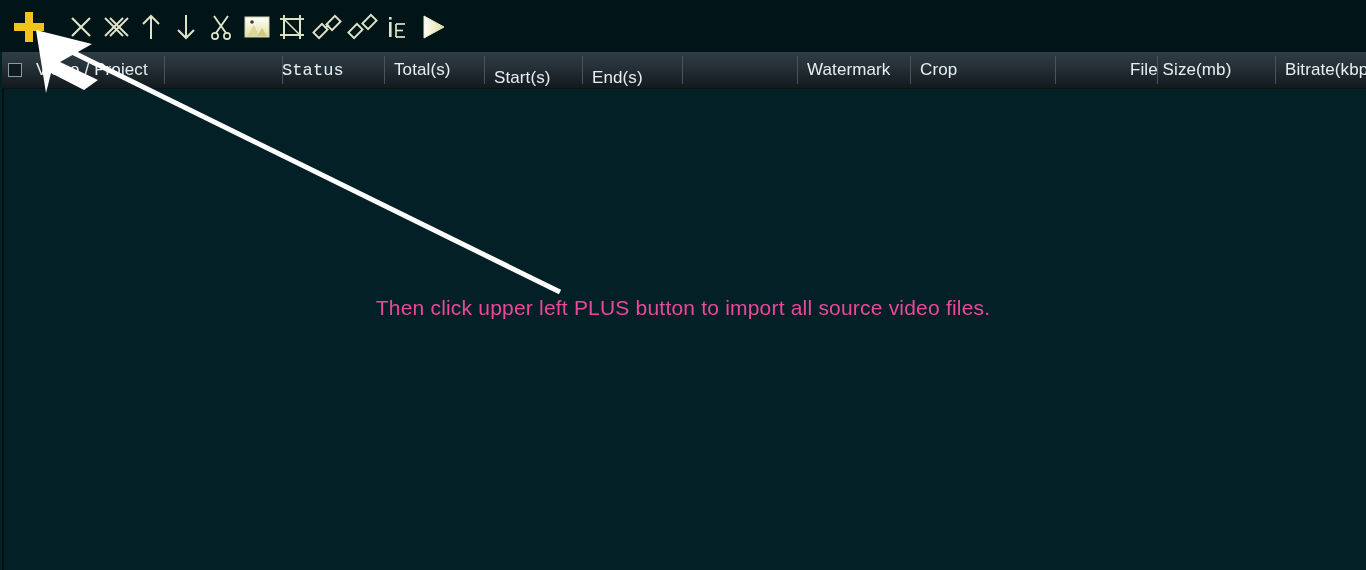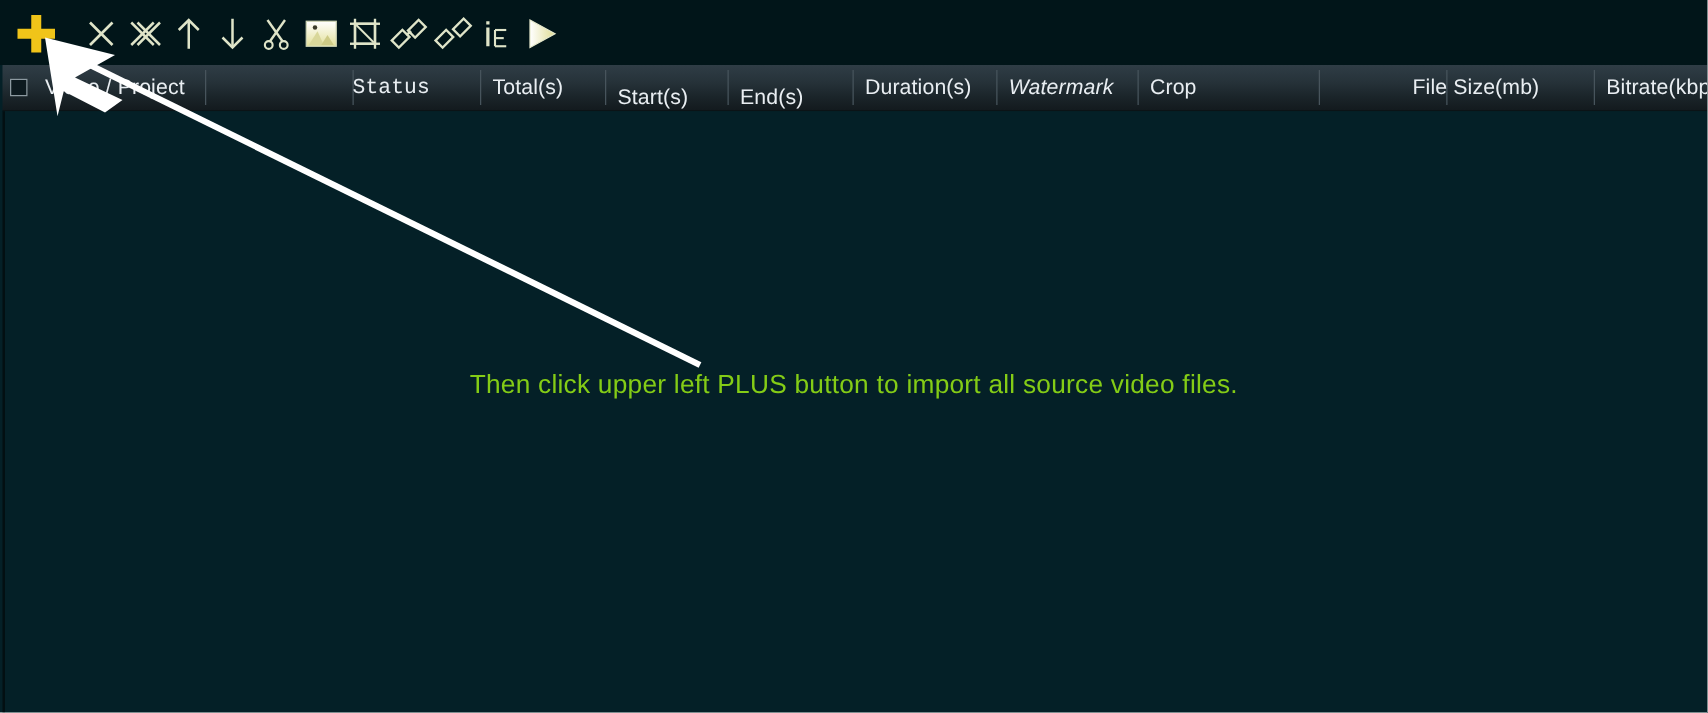--- a/index.html
+++ b/index.html
@@ -105,21 +105,21 @@
     width: 1366px;
     height: 570px;
     pointer-events: none;
   }
   .hint-text {
     position: absolute;
     left: 0;
     top: 296px;
     width: 1366px;
     text-align: center;
-    color: #84cc16;
+    color: #ec4899;
     font-size: 21px;
     letter-spacing: 0.2px;
   }
 </style>
 </head>
 <body>
 
 <div id="app">
 
   <div class="toolbar">
@@ -284,26 +284,23 @@
     <div class="col-cell" style="left:482px;width:98px;align-items:flex-end;">
       <span class="col-label">Start(s)</span>
     </div>
     <div class="col-sep" style="left:580px"></div>
 
     <div class="col-cell" style="left:580px;width:100px;align-items:flex-end;">
       <span class="col-label">End(s)</span>
     </div>
     <div class="col-sep" style="left:680px"></div>
 
-    <div class="col-cell" style="left:680px;width:115px;">
-      <span class="col-label">Duration(s)</span>
-    </div>
     <div class="col-sep" style="left:795px"></div>
 
-    <div class="col-cell" style="left:795px;width:113px;font-style:italic;">
+    <div class="col-cell" style="left:795px;width:113px;">
       <span class="col-label">Watermark</span>
     </div>
     <div class="col-sep" style="left:908px"></div>
 
     <div class="col-cell" style="left:908px;width:145px;">
       <span class="col-label">Crop</span>
     </div>
     <div class="col-sep" style="left:1053px"></div>
 
     <div class="col-sep" style="left:1155px"></div>

